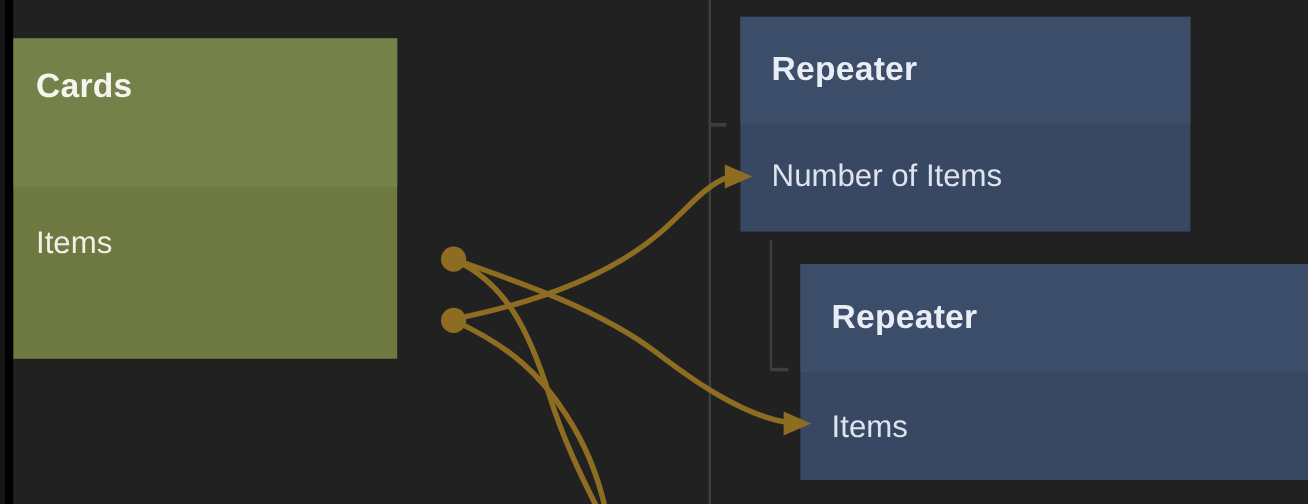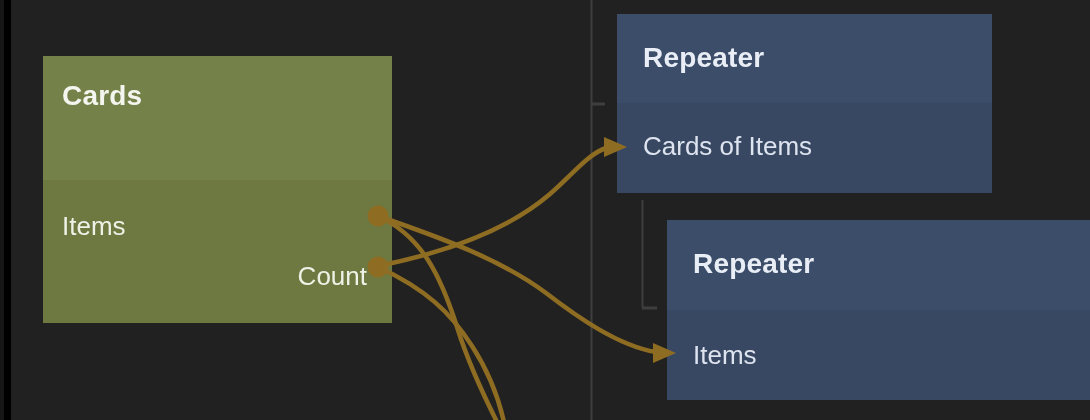--- a/index.html
+++ b/index.html
@@ -15,21 +15,21 @@
   body{font-family:"Liberation Sans","DejaVu Sans",sans-serif;}
   .canvas{position:absolute;left:0;top:0;width:1090px;height:420px;background:var(--canvas_bg);}
   .frame-edge{position:absolute;left:0;top:0;width:4px;height:420px;background:var(--frame_edge);}
   .frame-gap{position:absolute;left:4px;top:0;width:7px;height:420px;background:var(--frame_gap);}
   .node{position:absolute;}
   .node-header{position:absolute;left:0;top:0;width:100%;}
   .node-title{position:absolute;font-size:28px;font-weight:600;letter-spacing:0.2px;white-space:nowrap;}
   .node-subtitle{position:absolute;font-size:28px;font-weight:400;white-space:nowrap;}
   .port-label{position:absolute;font-size:26px;font-weight:400;white-space:nowrap;}
   
-  .node-cards{left:11px;top:56px;width:349px;height:267px;background:var(--cards_body);margin-left:32px;}
+  .node-cards{left:11px;top:32px;width:320px;height:267px;background:var(--cards_body);}
   .node-cards .node-header{height:124px;background:var(--cards_header);}
   .node-cards .node-title{left:19px;top:24px;color:var(--cards_title_text);}
   .node-cards .node-subtitle{left:19px;top:60px;color:var(--cards_subtitle_text);}
   .node-cards .port-label{color:var(--cards_label_text);}
   .lbl-cards-items{left:19px;top:155px;}
   .lbl-cards-count{right:25px;top:205px;}
   
   .node-blue{background:var(--blue_body);}
   .node-blue .node-header{background:var(--blue_header);}
   .node-blue .node-title{left:26px;color:var(--blue_title_text);}
@@ -59,27 +59,26 @@
     <line class="hline" x1="591.5" y1="0" x2="591.5" y2="420"></line>
     <line class="htick" x1="591" y1="104" x2="605" y2="104"></line>
     <line class="hline" x1="642.5" y1="200" x2="642.5" y2="308"></line>
     <line class="htick" x1="642" y1="308" x2="657" y2="308"></line>
   </svg>
 
   <div class="node node-cards">
     <div class="node-header"></div>
     <div class="node-title">Cards</div>
     <div class="port-label lbl-cards-items">Items</div>
-    <div class="port-label lbl-cards-count">Count</div>
   </div>
 
   <div class="node node-blue node-carousel">
     <div class="node-header"></div>
     <div class="node-title">Repeater</div>
-    <div class="port-label lbl-carousel-items">Cards of Items</div>
+    <div class="port-label lbl-carousel-items">Number of Items</div>
   </div>
 
   <div class="node node-blue node-repeater">
     <div class="node-header"></div>
     <div class="node-title">Repeater</div>
     <div class="port-label lbl-repeater-items">Items</div>
   </div>
 
   <svg class="overlay" viewBox="0 0 1090 420">
     <path class="wire" d="M 378 266 C 448 252 508 230 550 194 C 572 175 588 154 606 148"></path>

